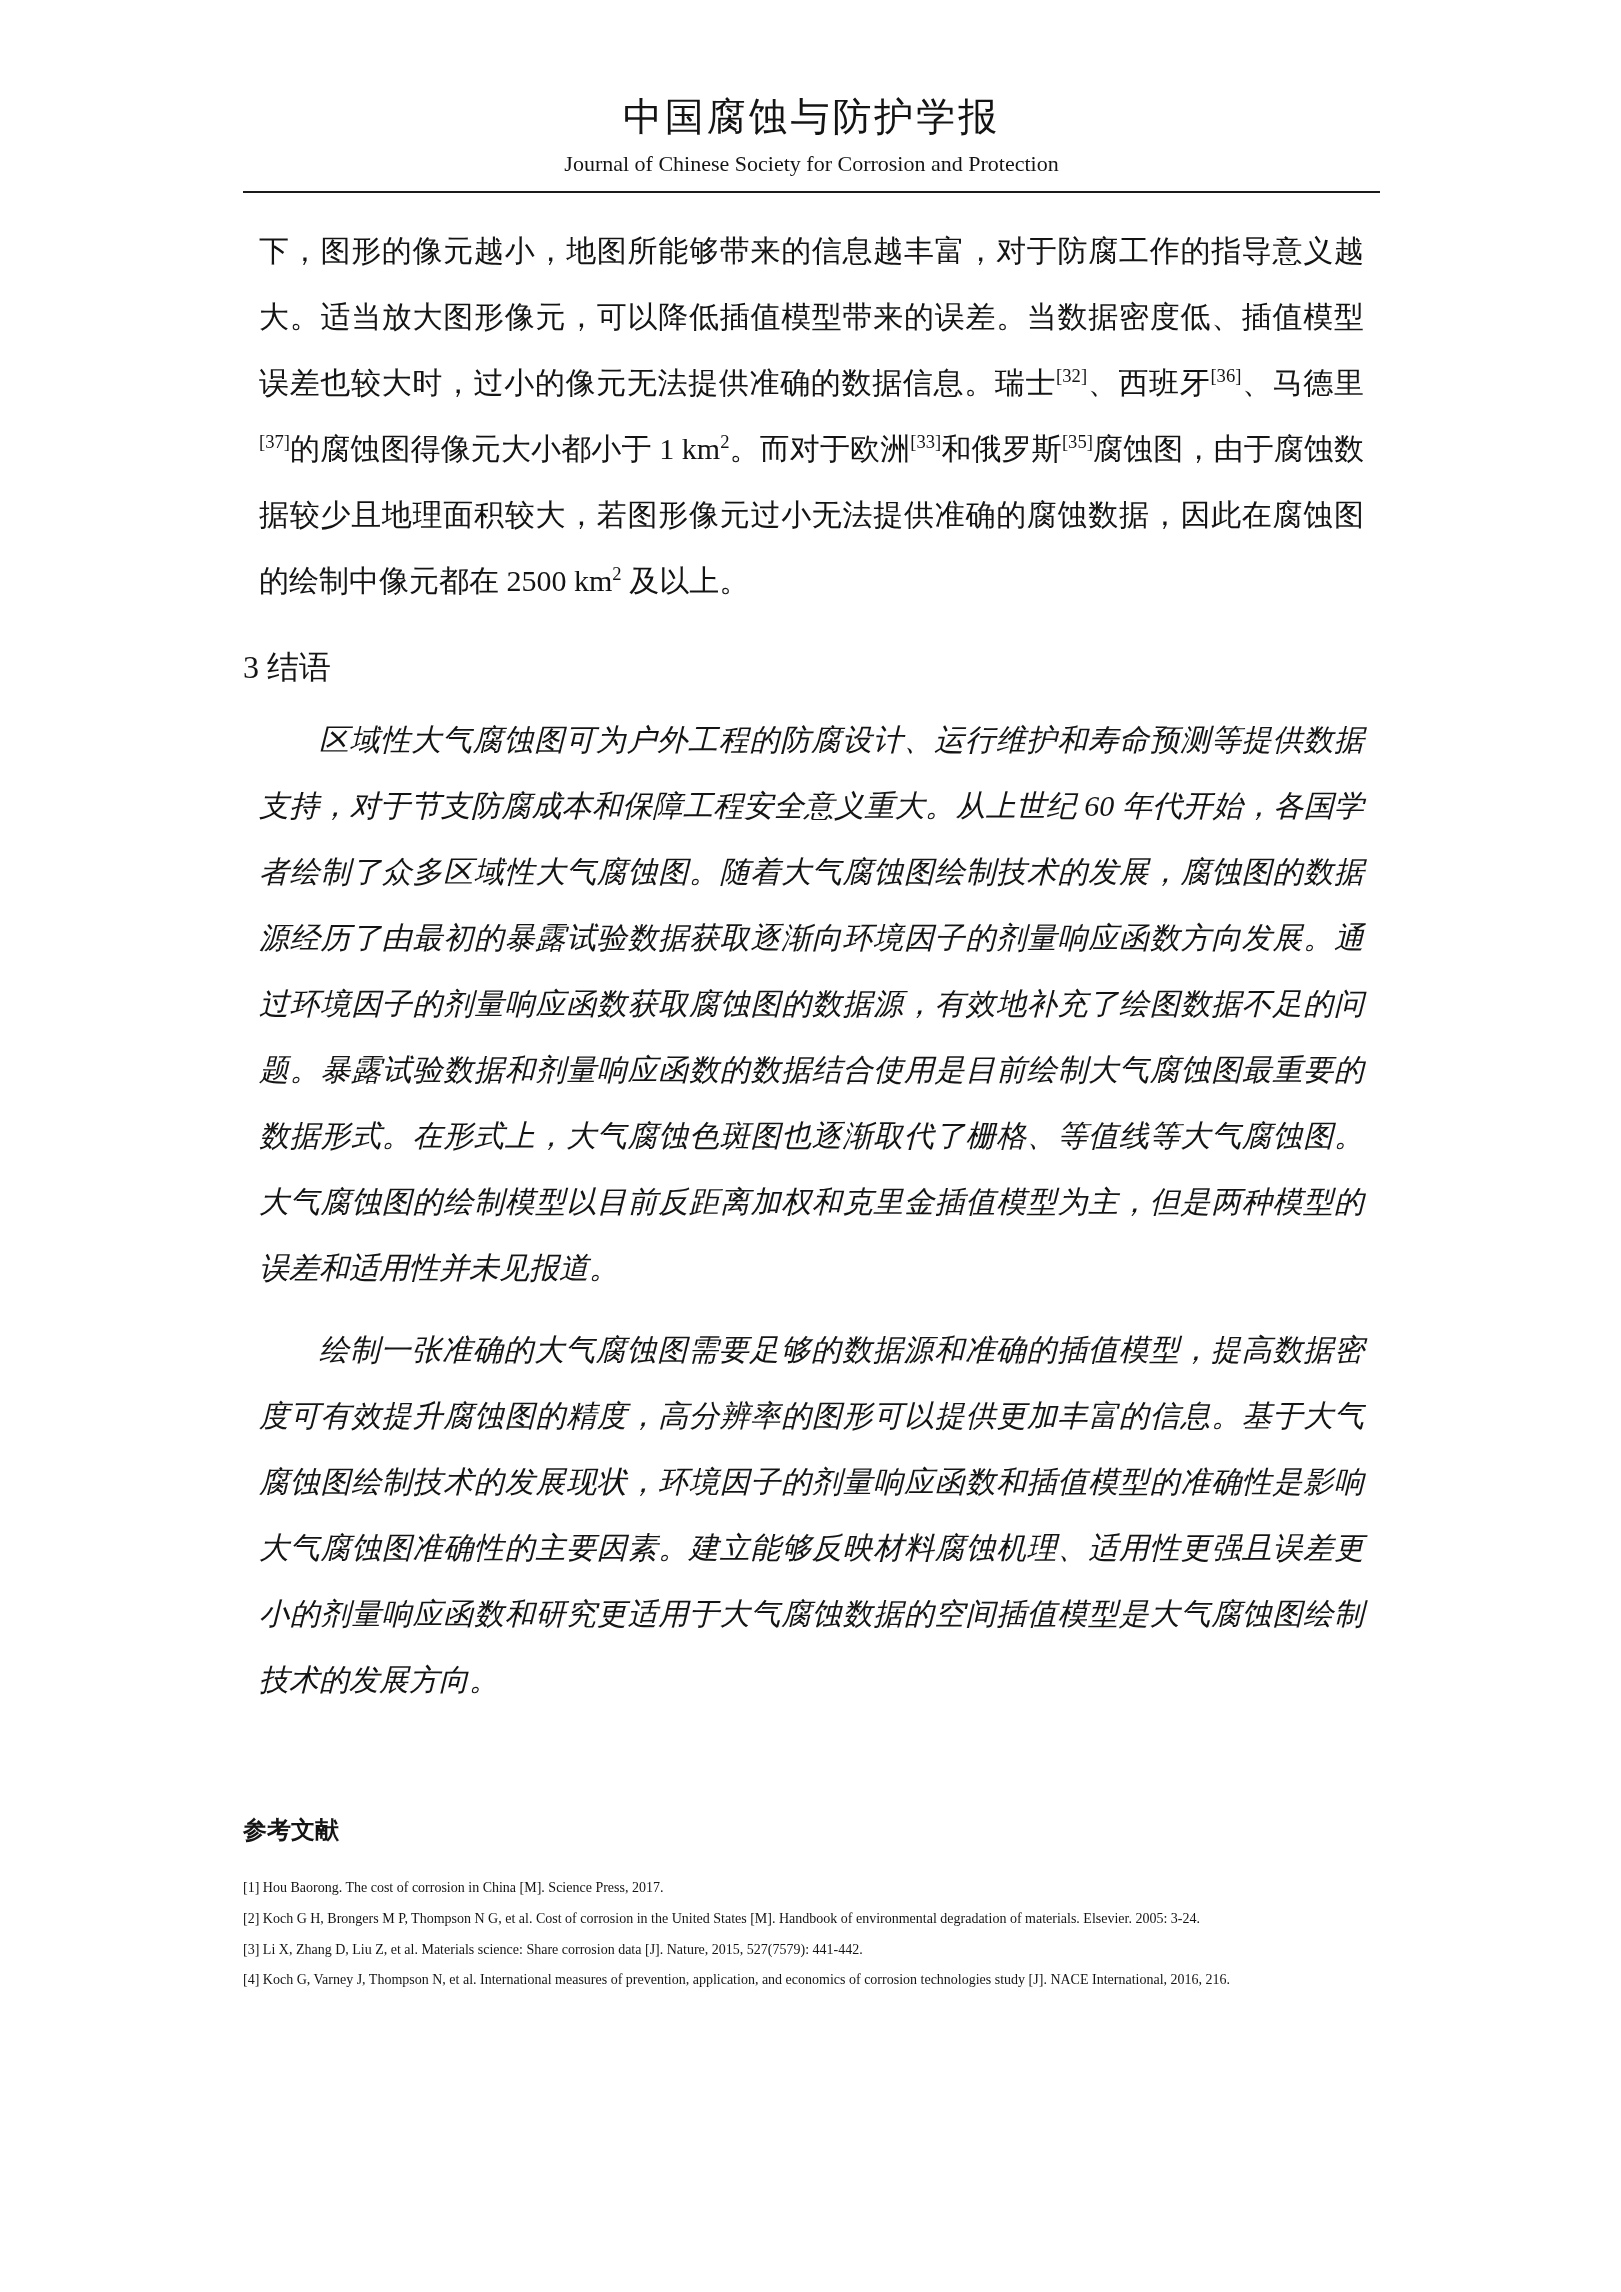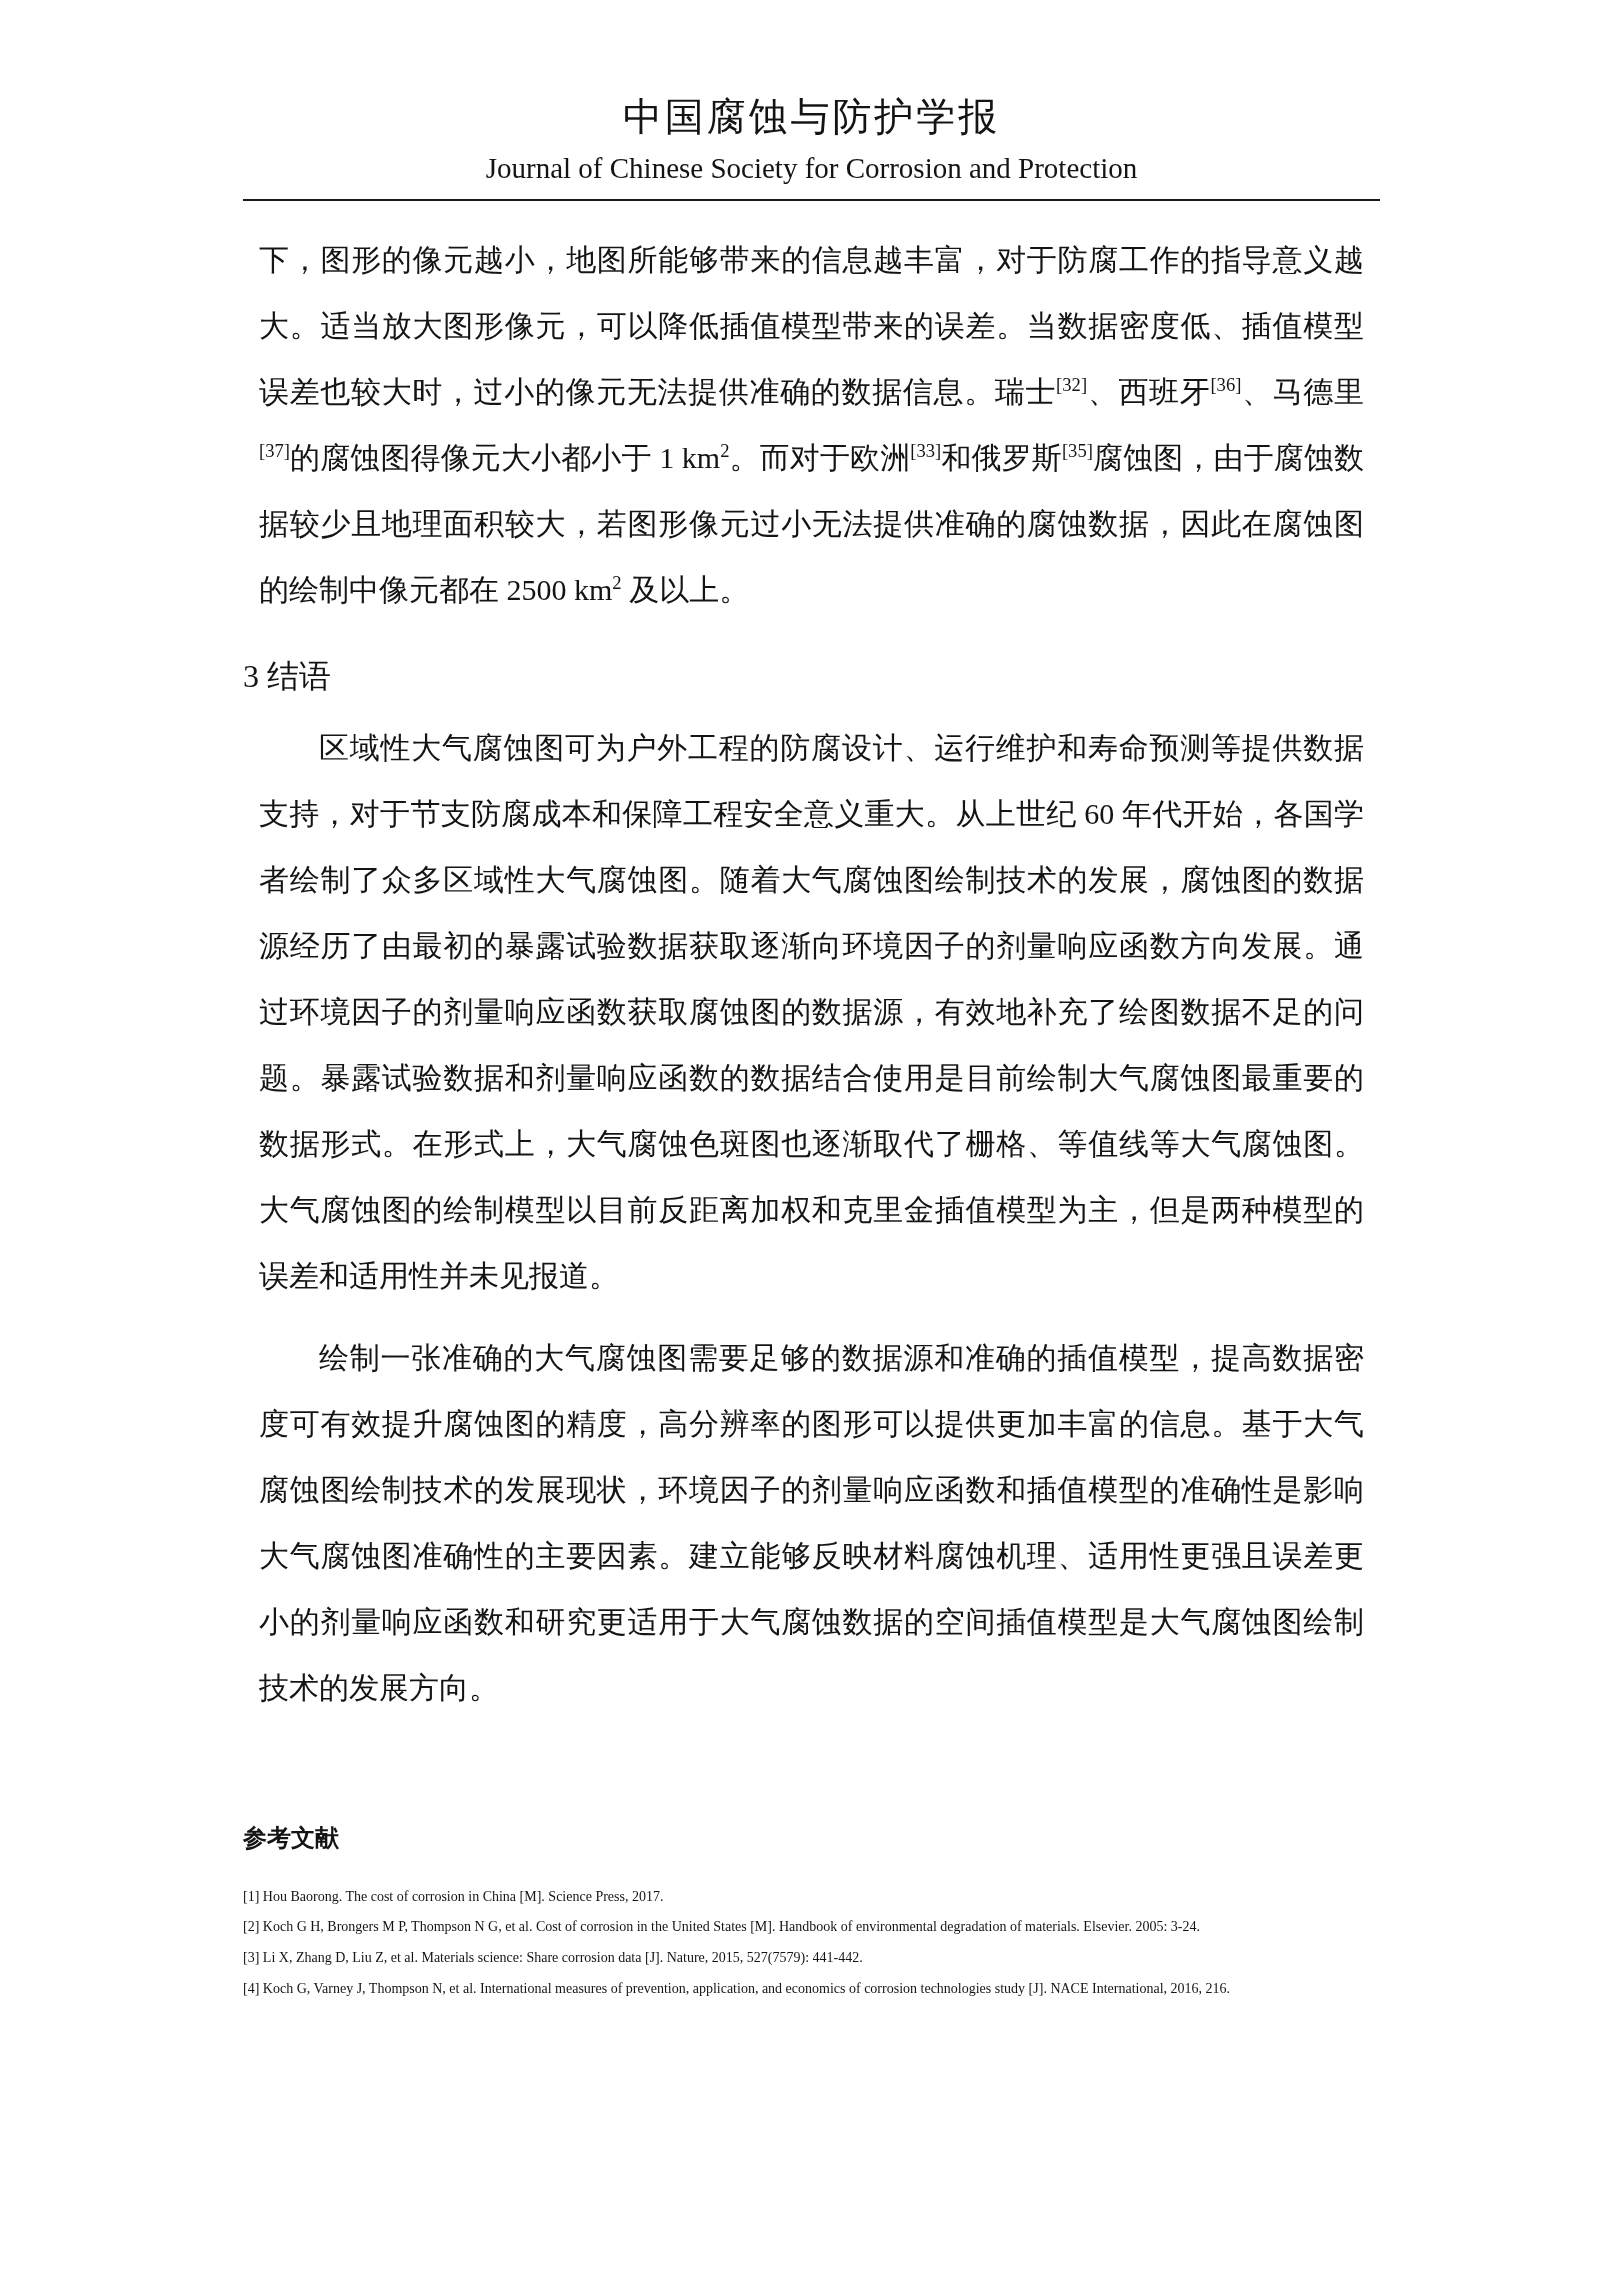--- a/index.html
+++ b/index.html
@@ -17,39 +17,39 @@
     padding: 94px 241px 92px 243px;
   }
   .journal-header { text-align: center; }
   .title-zh {
     font-size: 39px;
     font-weight: 400;
     letter-spacing: 2.9px;
     line-height: 1.2;
   }
   .title-en {
-    font-size: 29px;
+    font-size: 22px;
     font-weight: 400;
     margin-top: 9.8px;
     line-height: 1.2;
     text-align: center;
   }
   .header-rule {
     height: 0;
     border-bottom: 2px solid #1a1a1a;
     margin-top: 13.7px;
   }
   .body-text {
     margin-top: 25.5px;
     font-size: 30px;
     line-height: 2.2;
     text-align: justify;
   }
   p.para { margin: 16px; }
-  p.indent { text-indent: 2em; }
+  p.indent { text-indent: 2em; font-style: italic; }
   sup {
     font-size: 0.62em;
     line-height: 0;
   }
   h2.section-heading {
     font-size: 32px;
     font-weight: 400;
     margin: 31px 0 17px 0;
     line-height: 1.4;
   }

